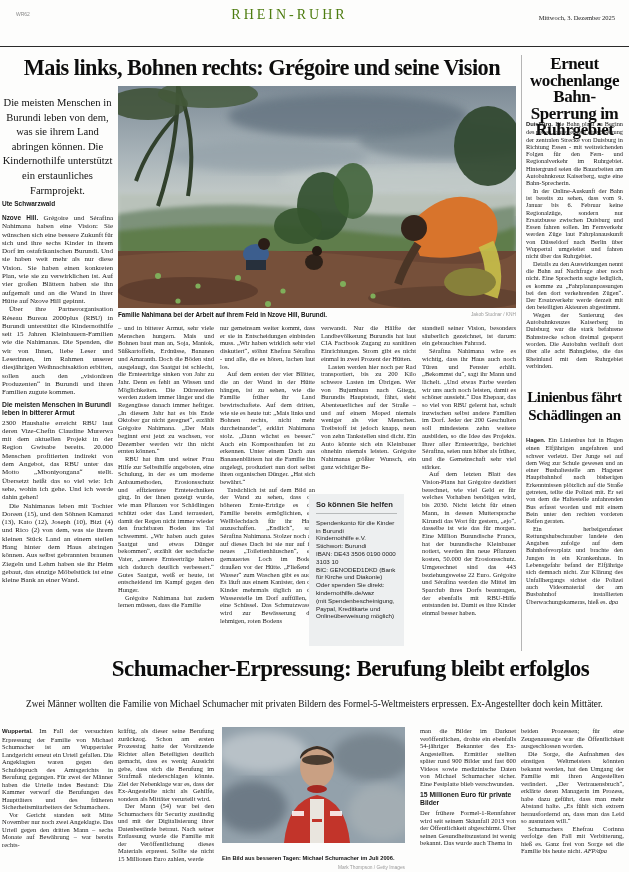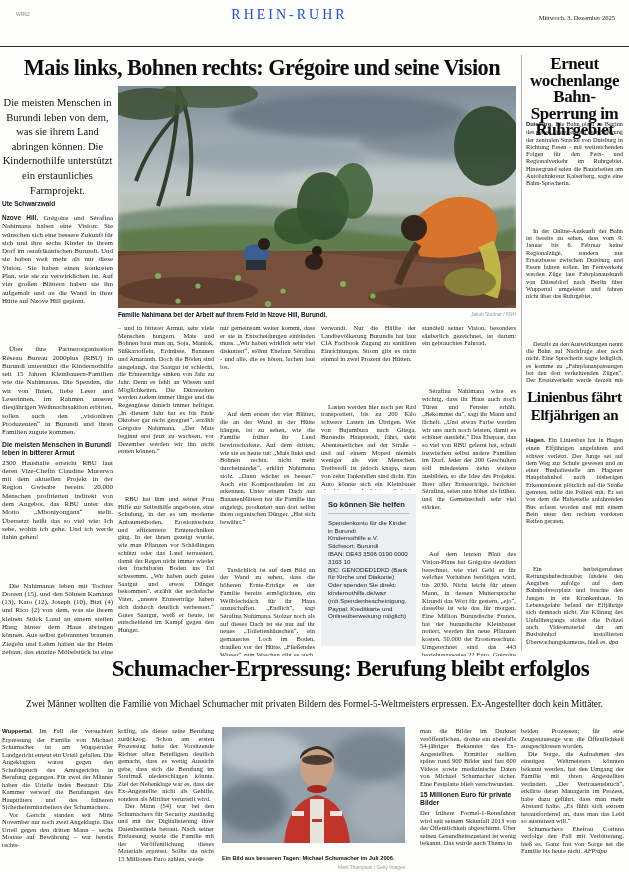--- a/index.html
+++ b/index.html
@@ -1,60 +1,60 @@
 <!DOCTYPE html>
 <html lang="de"><head>
 <meta charset="utf-8">
 <style>
   html,body{margin:0;padding:0;}
   body{width:629px;height:872px;background:#fdfdfc;position:relative;overflow:hidden;
        font-family:"Liberation Serif",serif;color:#1a1a1a;}
   .abs{position:absolute;}
   
   .edition{left:16px;top:11px;font-family:"Liberation Sans",sans-serif;font-size:5px;color:#8a8a8a;}
-  .section-title{left:0;top:7px;width:579px;text-align:center;font-size:14px;letter-spacing:3px;color:#1d4ed8;}
+  .section-title{left:0;top:7px;width:579px;text-align:center;font-size:14px;letter-spacing:3px;color:#4d7c0f;}
   .date-label{right:14px;top:14px;font-size:6.5px;color:#222;position:absolute;}
   .head-rule{left:0;top:46px;width:629px;height:1px;background:#2a2a2a;}
   .vrule{left:521px;top:55px;width:1px;height:596px;background:#b5b5b5;}
   
   .main-headline{left:6px;top:54px;width:510px;text-align:center;font-size:24px;font-weight:bold;
       letter-spacing:-0.6px;transform:scaleX(.93);transform-origin:center;white-space:nowrap;color:#0d0d0d;}
   .sb-h1{left:526px;top:56px;width:97px;text-align:center;font-size:17px;line-height:16.5px;
       font-weight:bold;letter-spacing:-0.4px;color:#0d0d0d;}
   .sb-h2{left:526px;top:388px;width:97px;text-align:center;font-size:15px;line-height:18px;
       font-weight:bold;letter-spacing:-0.4px;color:#0d0d0d;}
   .sch-headline{left:0;top:656px;width:629px;text-align:center;font-size:23px;font-weight:bold;
       letter-spacing:-0.5px;color:#0d0d0d;padding-left:36px;}
   .sch-subhead{left:20px;top:699px;width:589px;text-align:center;font-size:9.3px;color:#111;}
   
   .lead{left:2px;top:86px;width:111px;text-align:center;font-size:10.6px;line-height:14.6px;color:#111;margin-top:10px;}
   .byline{left:2px;top:200px;width:111px;font-family:"Liberation Sans",sans-serif;font-weight:bold;font-size:6.5px;}
   
   .col{overflow:hidden;font-size:6.5px;line-height:7.7px;text-align:justify;}
   .col p{margin:0;}
-  .col p.ind{text-indent:7px;margin-top:40px;}
+  .col p.ind{text-indent:7px;}
   .col1{left:2px;top:214px;width:111px;height:440px;font-size:7px;line-height:8.3px;}
   .col2{left:118px;top:324px;width:96px;height:332px;}
   .col3{left:220px;top:324px;width:95px;height:332px;}
   .col4t{left:321px;top:324px;width:95px;height:166px;}
   .col5{left:422px;top:324px;width:94px;height:332px;}
   .dateline{font-family:"Liberation Sans",sans-serif;font-weight:bold;font-size:.92em;}
   .subhead{font-family:"Liberation Sans",sans-serif;font-weight:bold;font-size:6.8px;line-height:8px;
       text-align:left;margin:4px 0 2px;}
   .sig{font-style:italic;}
   
   .sb-body1{left:526px;top:120px;width:97px;height:264px;font-size:6.3px;line-height:7.3px;}
   .sb-body2{left:526px;top:436px;width:97px;height:216px;font-size:6.3px;line-height:7.3px;}
   
   .photo-main{left:118px;top:86px;width:398px;height:222px;background:#9aa7ae;}
   .cap-row{left:118px;top:311px;width:398px;display:flex;justify-content:space-between;align-items:flex-start;}
   .caption{font-family:"Liberation Sans",sans-serif;font-weight:bold;font-size:6.3px;color:#111;}
   .credit{font-family:"Liberation Sans",sans-serif;font-size:4.8px;color:#9a9a9a;white-space:nowrap;margin-left:6px;margin-top:1px;}
   
-  .helpbox{left:321px;top:494px;width:95px;height:152px;background:#edeff0;box-sizing:border-box;
+  .helpbox{left:309px;top:494px;width:95px;height:152px;background:#edeff0;box-sizing:border-box;
       padding:7px 7px;font-family:"Liberation Sans",sans-serif;font-size:6.2px;line-height:7.8px;color:#222;overflow:hidden;}
   .hb-title{font-weight:bold;font-size:7.6px;padding-bottom:4px;margin-bottom:5px;border-bottom:1px solid #b7babb;}
   
   .scol{top:727px;height:142px;overflow:hidden;font-size:6.5px;line-height:7.5px;text-align:justify;position:absolute;}
   .scol p{margin:0;}
   .scol p.ind{text-indent:7px;}
   .scol1{left:2px;width:111px;}
   .scol2{left:118px;width:96px;}
   .scol4{left:420px;width:96px;}
   .scol5{left:521px;width:103px;}
@@ -194,21 +194,21 @@
 </div>
 
 <div class="abs sb-h1">Erneut wochenlange Bahn-Sperrung im Ruhrgebiet</div>
 <div class="abs col sb-body1">
   <p><span class="dateline">Duisburg.</span> <span>Die Bahn plant zu Beginn des neuen Jahres erneut eine Sperrung der zentralen Strecke von Duisburg in Richtung Essen - mit weitreichenden Folgen für den Fern- und Regionalverkehr im Ruhrgebiet. Hintergrund seien die Bauarbeiten am Autobahnkreuz Kaiserberg, sagte eine Bahn-Sprecherin.</span></p>
   <p class="ind">In der Online-Auskunft der Bahn ist bereits zu sehen, dass vom 9. Januar bis 6. Februar keine Regionalzüge, sondern nur Ersatzbusse zwischen Duisburg und Essen fahren sollen. Im Fernverkehr werden Züge laut Fahrplanauskunft von Düsseldorf nach Berlin über Wuppertal umgeleitet und fahren nicht über das Ruhrgebiet.</p>
   <p class="ind">Details zu den Auswirkungen nennt die Bahn auf Nachfrage aber noch nicht. Eine Sprecherin sagte lediglich, es komme zu „Fahrplananpassungen bei den dort verkehrenden Zügen“. Der Ersatzverkehr werde derzeit mit den beteiligten Akteuren abgestimmt.</p>
   <p class="ind">Wegen der Sanierung des Autobahnkreuzes Kaiserberg in Duisburg war die stark befahrene Bahnstrecke schon dreimal gesperrt worden. Die Autobahn verläuft dort über alle acht Bahngleise, die das Rheinland mit dem Ruhrgebiet verbinden.</p>
 </div>
 
-<div class="abs sb-h2">Linienbus fährt Elfjährigen an</div>
+<div class="abs sb-h2">Linienbus fährt Schädlingen an</div>
 <div class="abs col sb-body2">
   <p><span class="dateline">Hagen.</span> <span>Ein Linienbus hat in Hagen einen Elfjährigen angefahren und schwer verletzt. Der Junge sei auf dem Weg zur Schule gewesen und an einer Bushaltestelle am Hagener Hauptbahnhof nach bisherigen Erkenntnissen plötzlich auf die Straße getreten, teilte die Polizei mit. Er sei von dem die Haltestelle anfahrenden Bus erfasst worden und mit einem Bein unter den rechten vorderen Reifen geraten.</span></p>
   <p class="ind"><span>Ein herbeigerufener Rettungshubschrauber landete den Angaben zufolge auf dem Bahnhofsvorplatz und brachte den Jungen in ein Krankenhaus. In Lebensgefahr befand der Elfjährige sich demnach nicht. Zur Klärung des Unfallhergangs sichtet die Polizei auch Videomaterial der am Busbahnhof installierten Überwachungskameras, hieß es.</span> <span class="sig">dpa</span></p>
 </div>
 
 <div class="abs sch-headline">Schumacher-Erpressung: Berufung bleibt erfolglos</div>
 <div class="abs sch-subhead">Zwei Männer wollten die Familie von Michael Schumacher mit privaten Bildern des Formel-5-Weltmeisters erpressen. Ex-Angestellter doch kein Mittäter.</div>
 
 <div class="scol scol1">
   <p><span class="dateline">Wuppertal.</span> <span>Im Fall der versuchten Erpressung der Familie von Michael Schumacher ist am Wuppertaler Landgericht erneut ein Urteil gefallen. Die Angeklagten waren gegen den Schuldspruch des Amtsgerichts in Berufung gegangen. Für zwei der Männer haben die Urteile indes Bestand: Die Kammer verwarf die Berufungen des Haupttäters und des früheren Sicherheitsmitarbeiters der Schumachers.</span></p>

